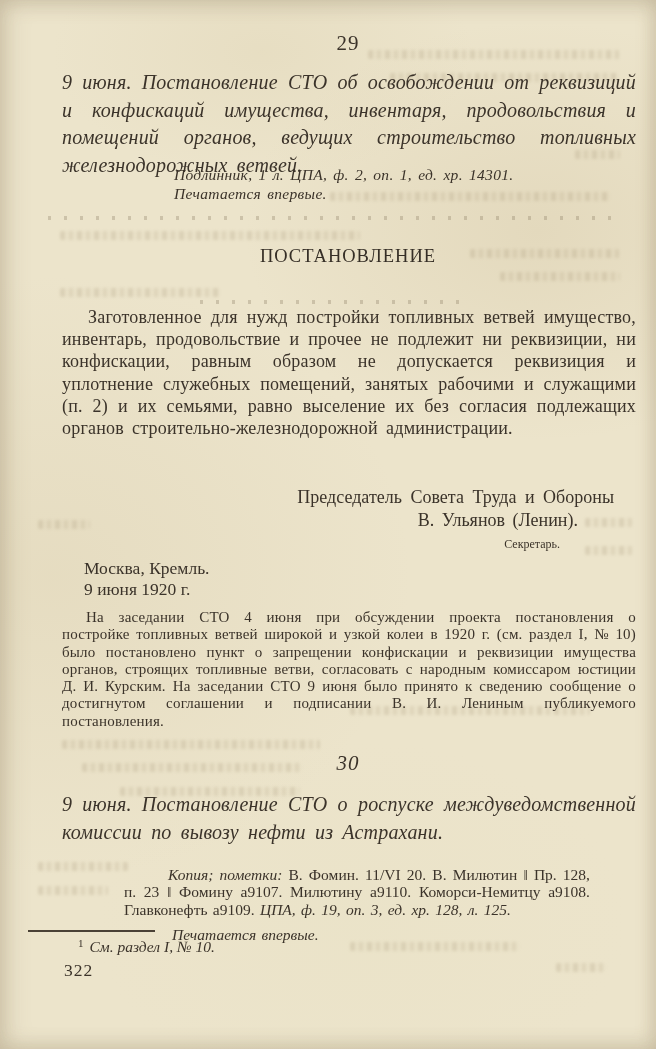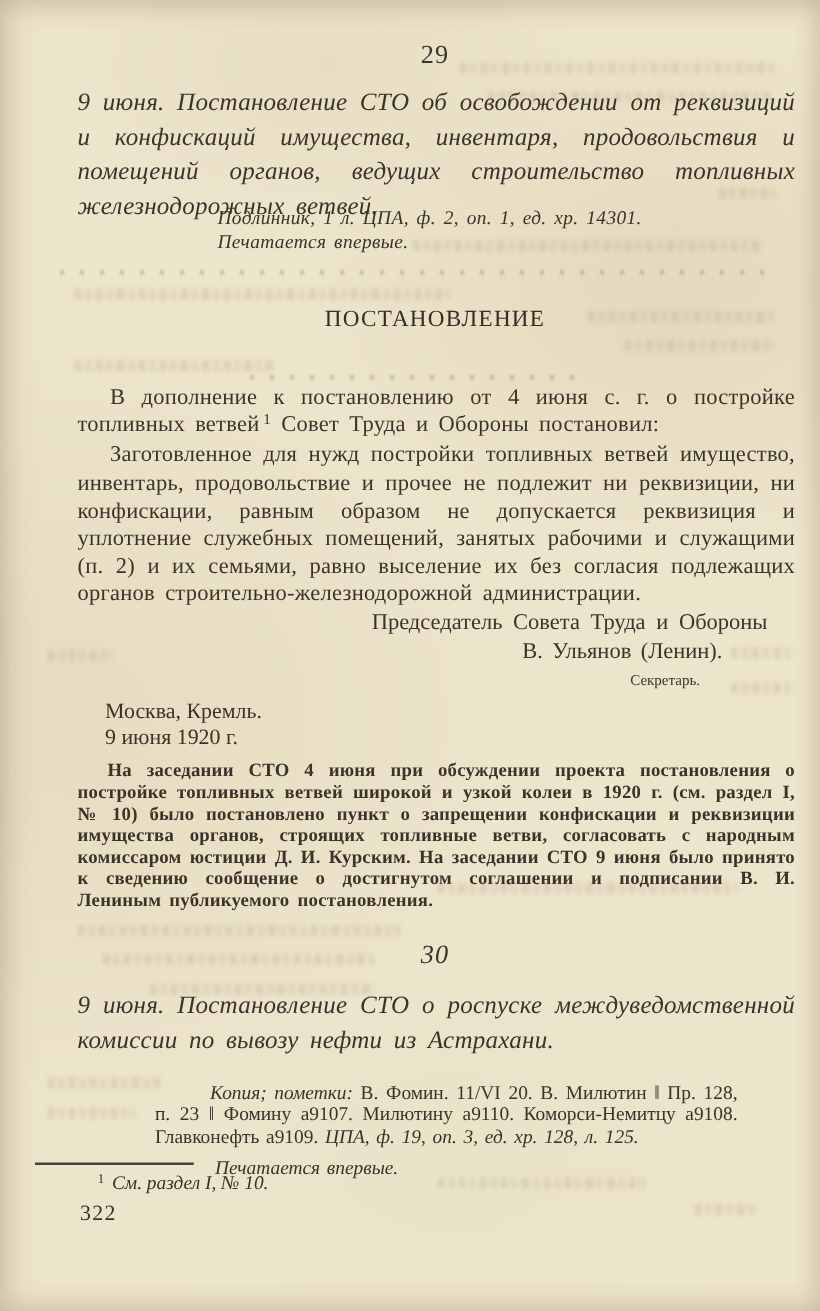--- a/index.html
+++ b/index.html
@@ -36,21 +36,21 @@
              word-spacing:3.5px; letter-spacing:0.2px; }
   .body-29 p { margin:0; text-indent:26px; }
   .note-mark { font-size:12px; position:relative; top:-6px; margin-left:3px; }
   .sig-role { top:487px; right:42px; font-size:18px; word-spacing:4px; }
   .sig-name { top:510px; right:78px; font-size:18px; word-spacing:3px; }
   .sig-secretary { top:537px; right:96px; font-size:12px; }
   .place-line { top:558px; left:64px; font-size:17.5px; }
   .date-line  { top:579px; left:64px; font-size:17.5px; }
   .commentary { top:609px; left:42px; width:574px; font-size:15px; line-height:17.3px;
                 word-spacing:2.5px; letter-spacing:0.2px; }
-  .commentary p { margin:0; text-indent:24px;font-weight:bold; }
+  .commentary p { margin:0; text-indent:24px; }
   .pagenum-30 { top:751px; font-size:21px; font-style:italic; letter-spacing:1px; }
   .heading-30 { top:790px; left:42px; width:574px; font-style:italic;
                 font-size:20px; line-height:28px; word-spacing:4px; letter-spacing:0.2px; }
   .source-30 { top:858px; left:96px; width:482px; font-size:15.5px; line-height:17.3px;
                word-spacing:1.5px; }
   .source-30 p { margin:8px; }
   .source-30 .note { text-indent:44px; }
   .source-30 .published { text-indent:48px; font-style:italic; }
   .fn-rule { top:930px; left:28px; width:107px; height:2px; background:#4a4136; }
   .footnote { top:938px; left:58px; font-size:15.5px; }
@@ -101,21 +101,20 @@
   <div class="abs source-29">
     <div>Подлинник, 1 л. ЦПА, ф. 2, оп. 1, ед. хр. 14301.</div>
     <div>Печатается впервые.</div>
   </div>
 
   <div class="abs center doc-title">
     <div>ПОСТАНОВЛЕНИЕ</div>
   </div>
 
   <div class="abs body-29 justified">
-    <p><span>В дополнение к постановлению от 4 июня с. г. о постройке топливных ветвей</span><span class="note-mark">1</span><span> Совет Труда и Обороны постановил:</span></p>
     <p>Заготовленное для нужд постройки топливных ветвей имущество, инвентарь, продовольствие и прочее не подлежит ни реквизиции, ни конфискации, равным образом не допускается реквизиция и уплотнение служебных помещений, занятых рабочими и служащими (п. 2) и их семьями, равно выселение их без согласия подлежащих органов строительно-железнодорожной администрации.</p>
   </div>
 
   <div class="abs sig-role">Председатель Совета Труда и Обороны</div>
   <div class="abs sig-name">В. Ульянов (Ленин).</div>
   <div class="abs sig-secretary">Секретарь.</div>
 
   <div class="abs place-line">Москва, Кремль.</div>
   <div class="abs date-line">9 июня 1920 г.</div>
 

